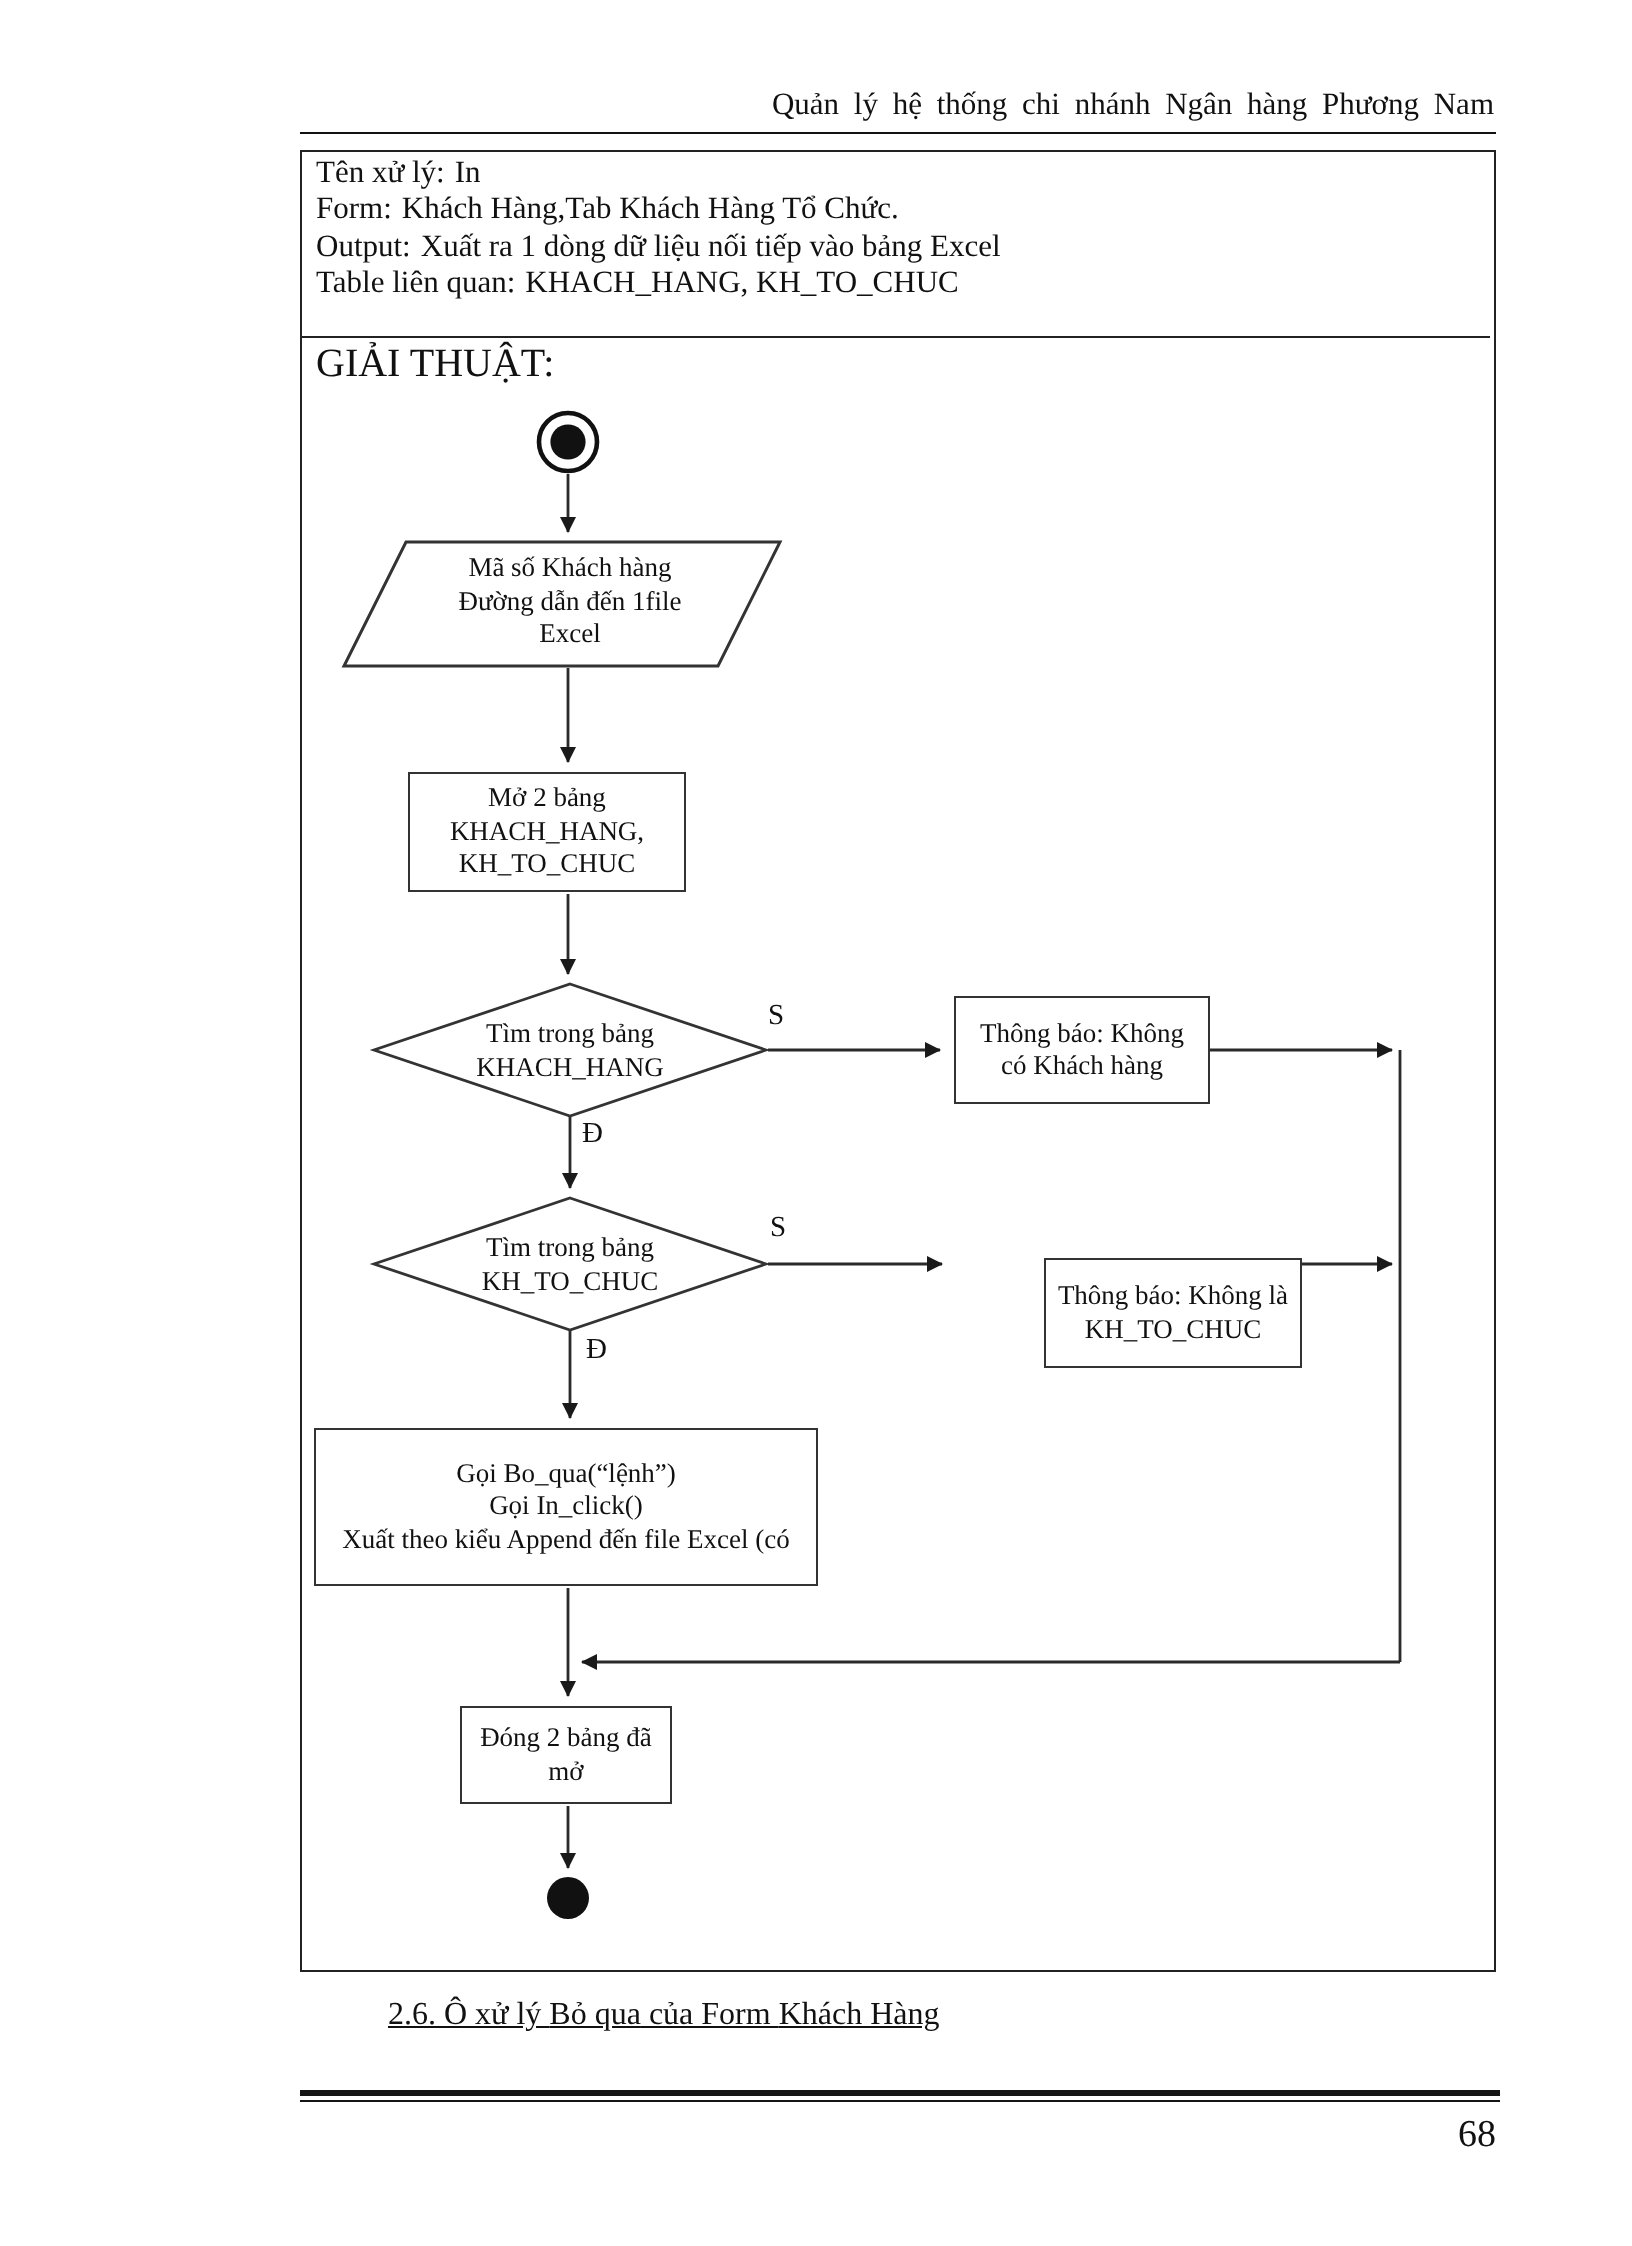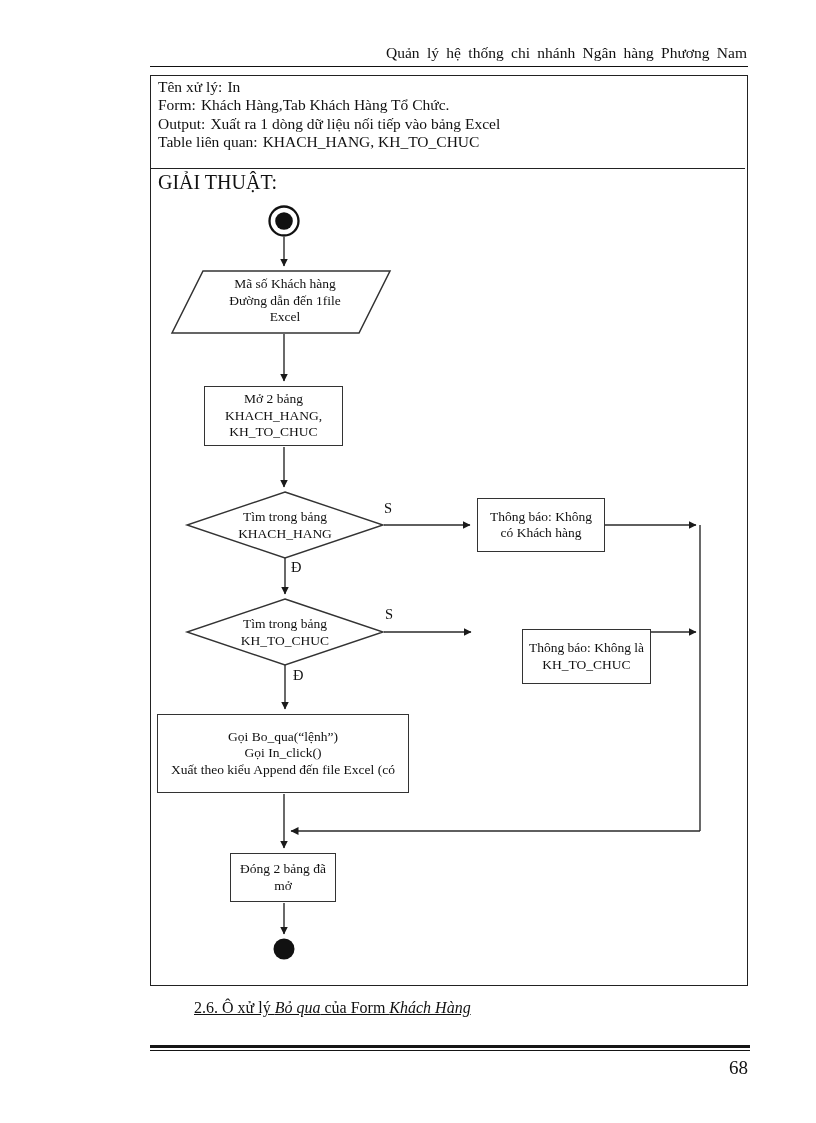--- a/index.html
+++ b/index.html
@@ -21,21 +21,21 @@
   
   svg.flow{left:0;top:0;z-index:1;}
   
   .node{z-index:2;display:flex;flex-direction:column;align-items:center;justify-content:center;
         text-align:center;font-size:13.5px;line-height:16.5px;}
   .boxed{border:1.5px solid #333;background:#fff;}
   .node div{width:100%;}
   .flow-label{z-index:2;font-size:14.5px;}
   
   .caption{left:194px;top:999px;font-size:16px;text-decoration:underline;z-index:3;}
-  .caption .it{font-style:italic;}
+  .caption .it{}
   
   .foot-rule{left:150px;top:1045px;width:600px;height:2px;border-top:3px solid #151515;border-bottom:1.2px solid #151515;z-index:3;}
   .pageno{left:150px;top:1057px;width:598px;text-align:right;font-size:19px;z-index:3;}
 </style>
 </head>
 <body>
 
 <div class="abs hdr">Quản lý hệ thống chi nhánh Ngân hàng Phương Nam</div>
 <div class="abs hdr-rule"></div>
 

